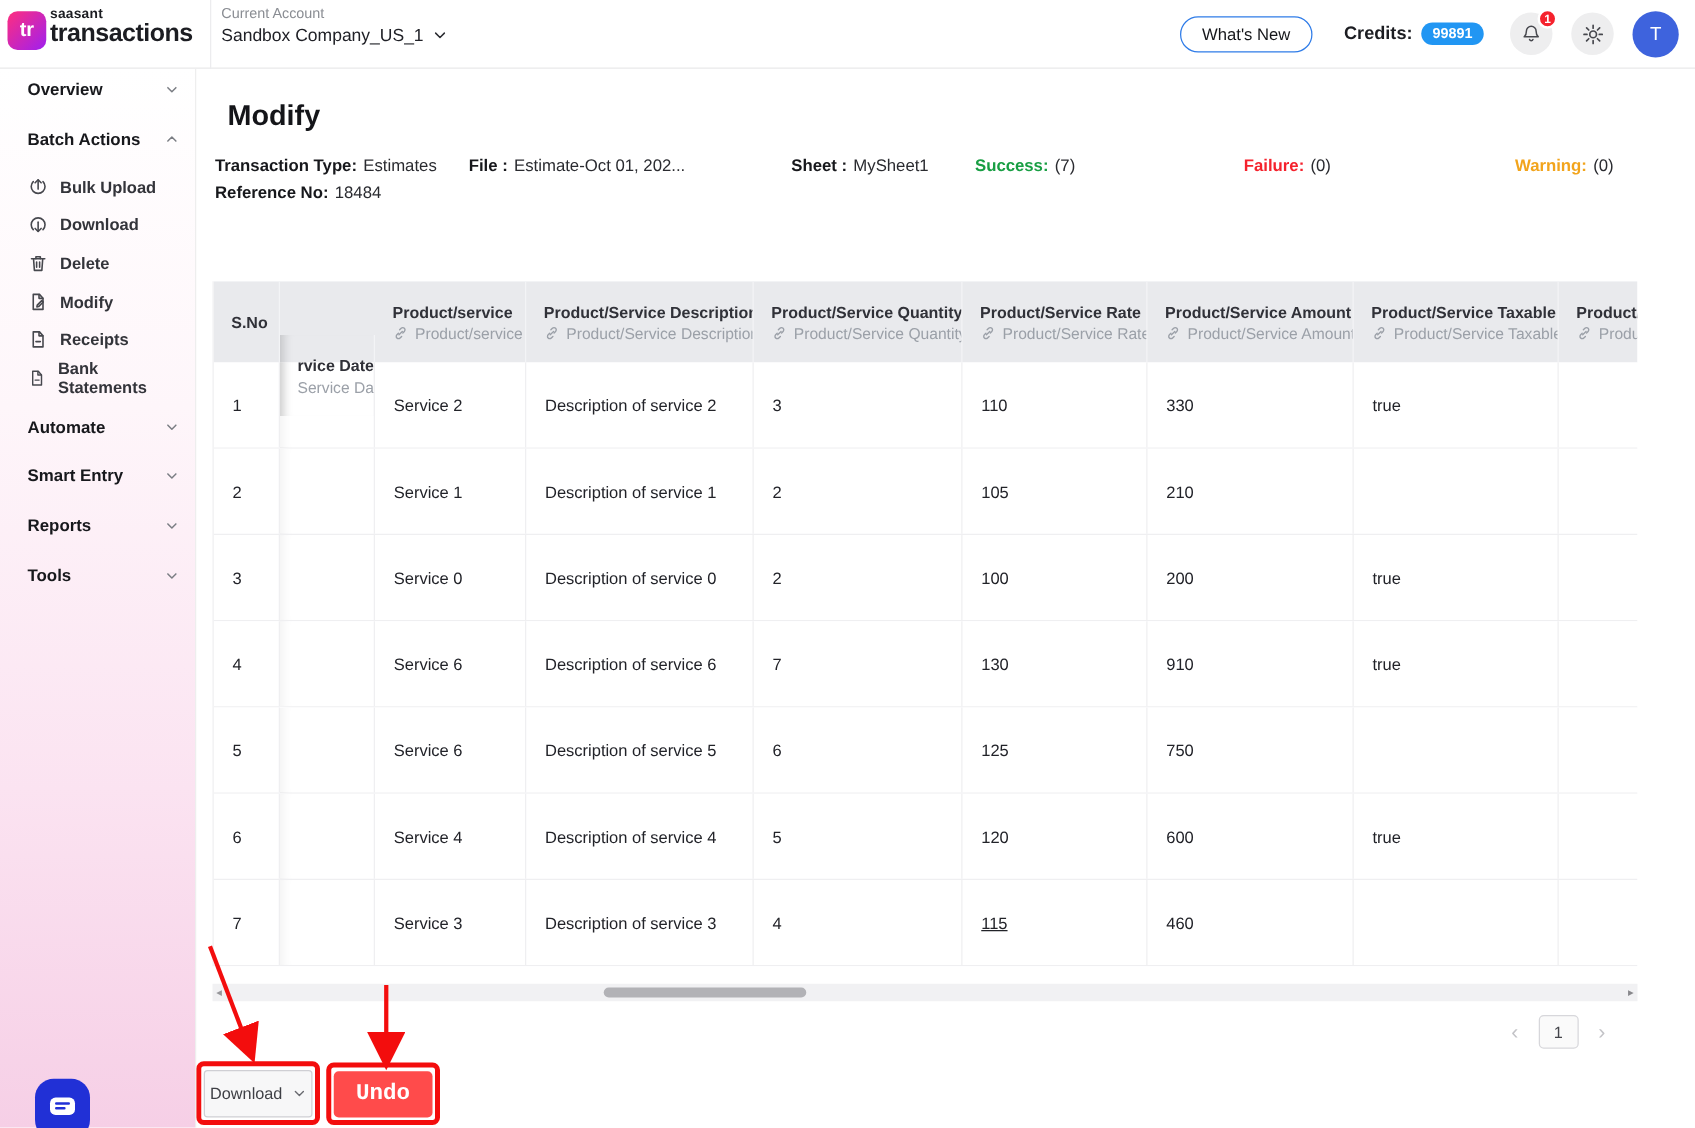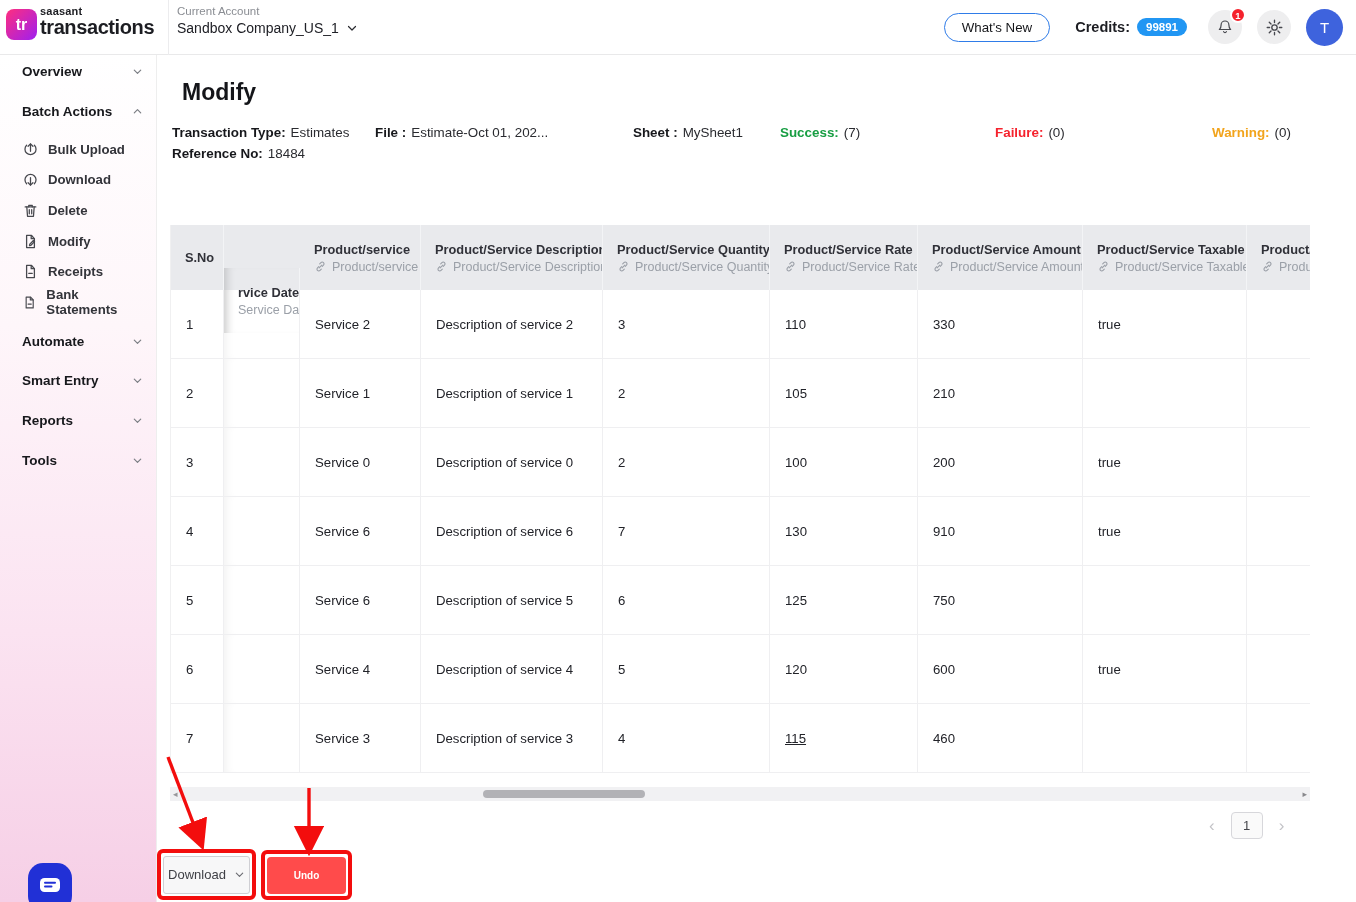--- a/index.html
+++ b/index.html
@@ -92,21 +92,21 @@
     display:flex; align-items:center; justify-content:center; font-size:13px; color:#44454b; cursor:pointer; }
 
   .annot { position:absolute; border:4px solid var(--annotation-red,#f30d0d); border-radius:6px;
     display:flex; align-items:center; justify-content:center; }
   .annot-download { left:0px; top:794px; width:99px; height:51px; }
   .annot-undo { left:104px; top:795px; width:91px; height:50px; }
   .btn-download { height:38px; width:87px; background:#f7f7f8; border:1px solid #cfcfd4; border-radius:3px;
     font-size:13px; color:#3f4046; display:flex; align-items:center; justify-content:center; gap:8px;
     cursor:pointer; font-family:"Liberation Sans",sans-serif; }
   .btn-undo { height:37px; width:79px; background:var(--undo-red,#ff4b4b); border:none; border-radius:4px;
-    font-size:10px; font-weight:bold; color:#fff; cursor:pointer; font-family:Liberation Sans, sans-serif; }
+    font-size:18px; font-weight:bold; color:#fff; cursor:pointer; font-family:Liberation Mono, monospace; }
   .arrows { position:absolute; left:0; top:700px; pointer-events:none; }
 
   .chat-bubble { position:absolute; left:28px; top:863px; width:44px; height:48px; border-radius:15px;
     background:var(--chat-blue,#2130d6); display:flex; align-items:flex-start; justify-content:center;
     padding-top:13px; cursor:pointer; z-index:40; }
 </style>
 </head>
 <body>
 
 <header class="topbar">

